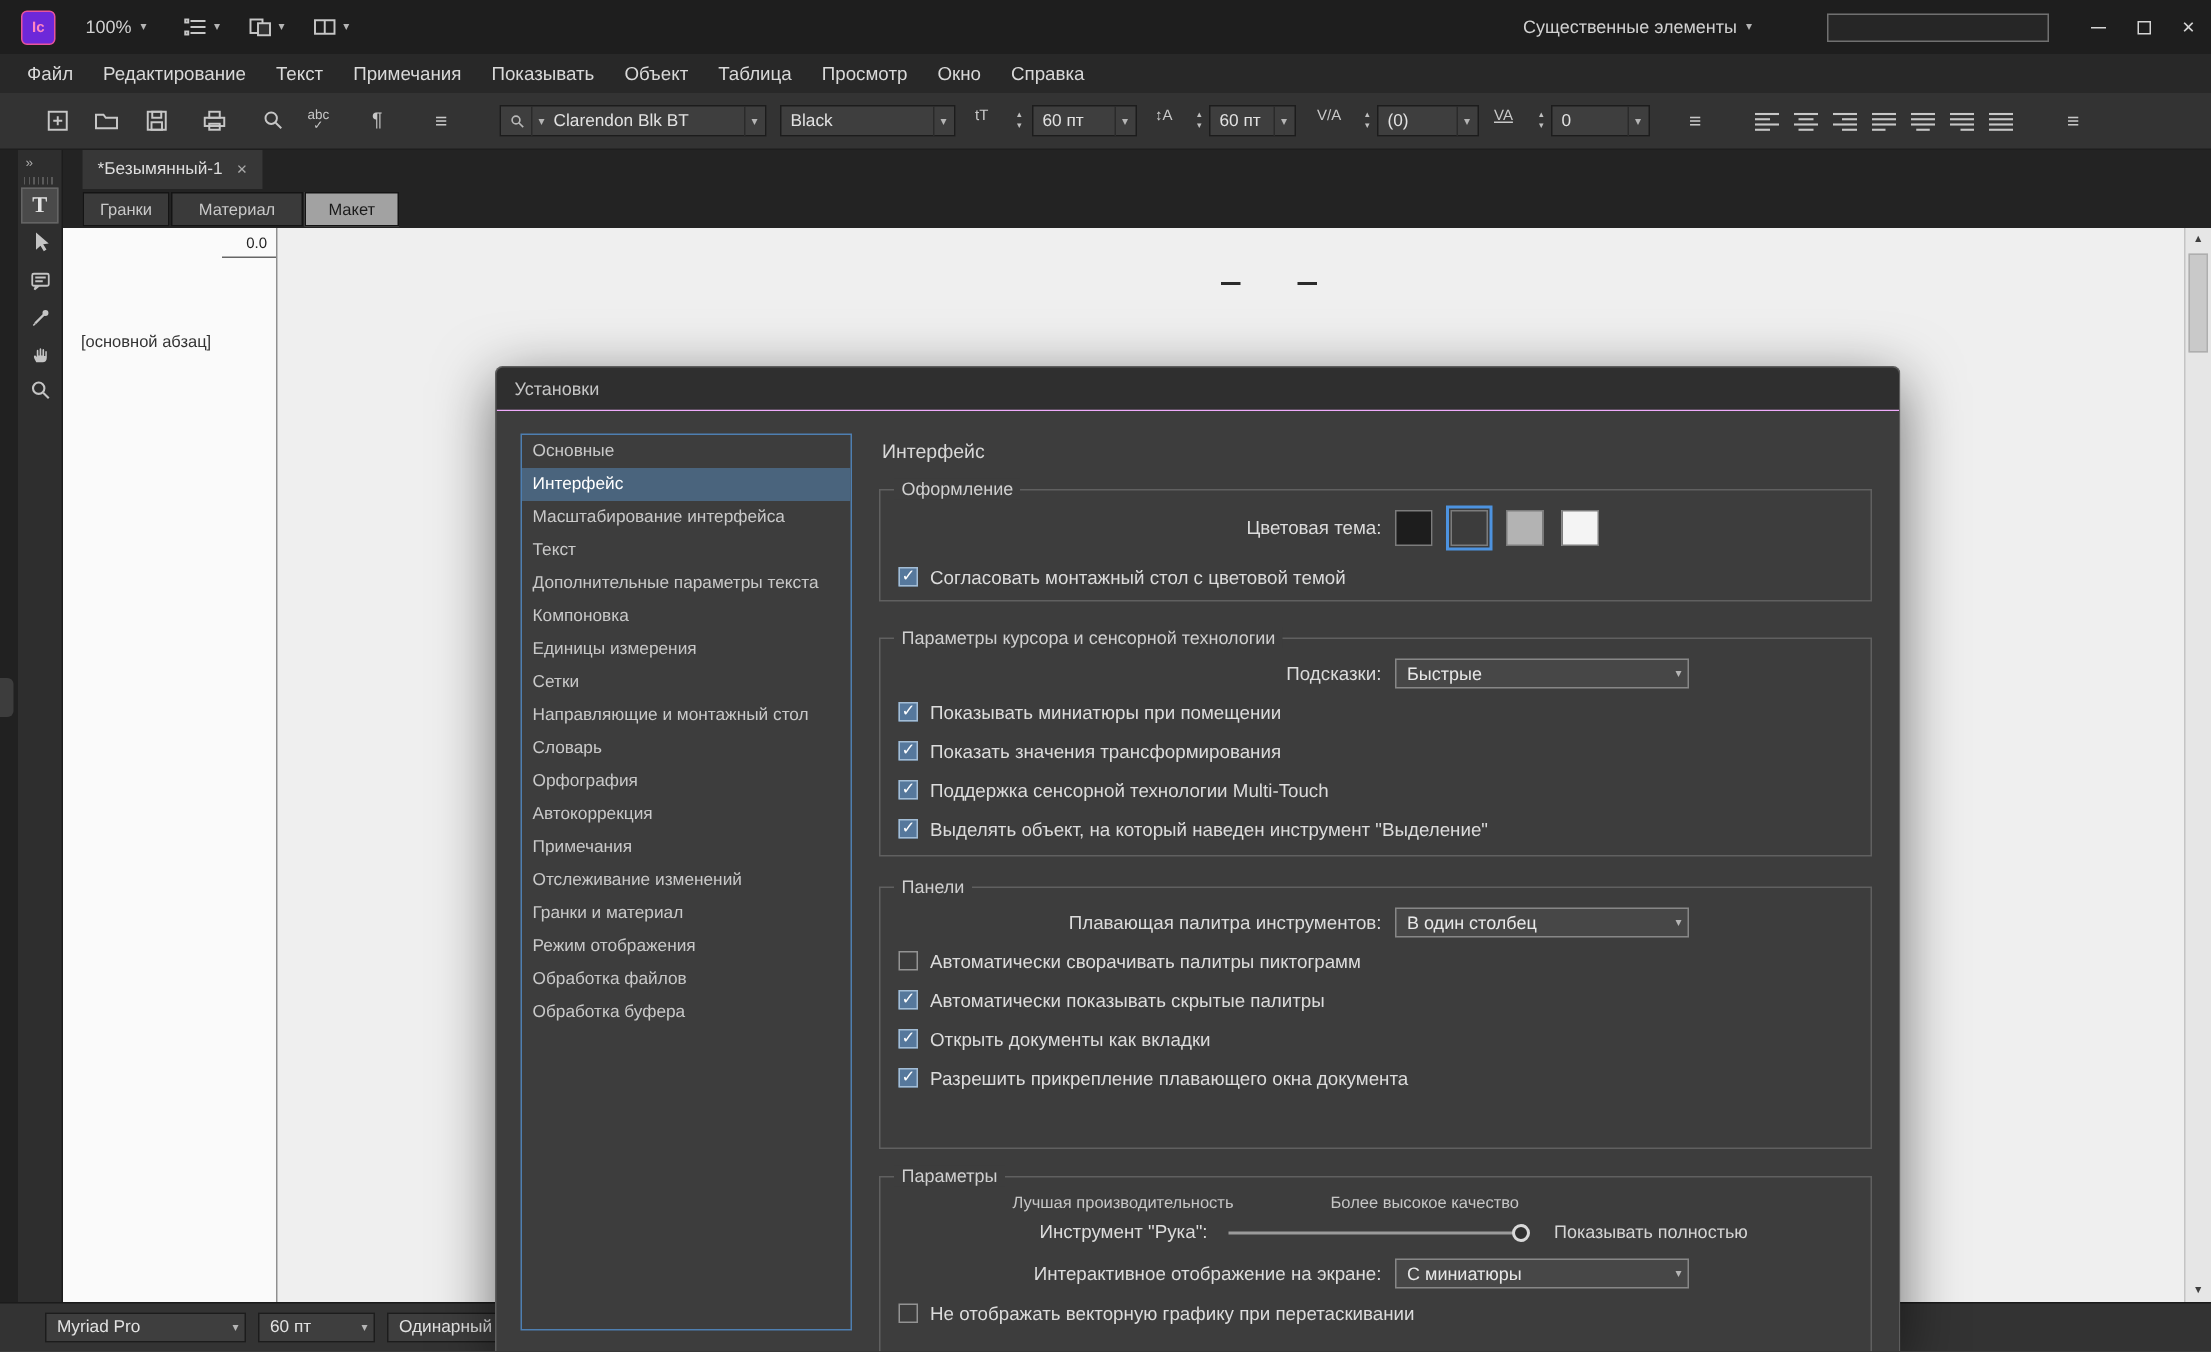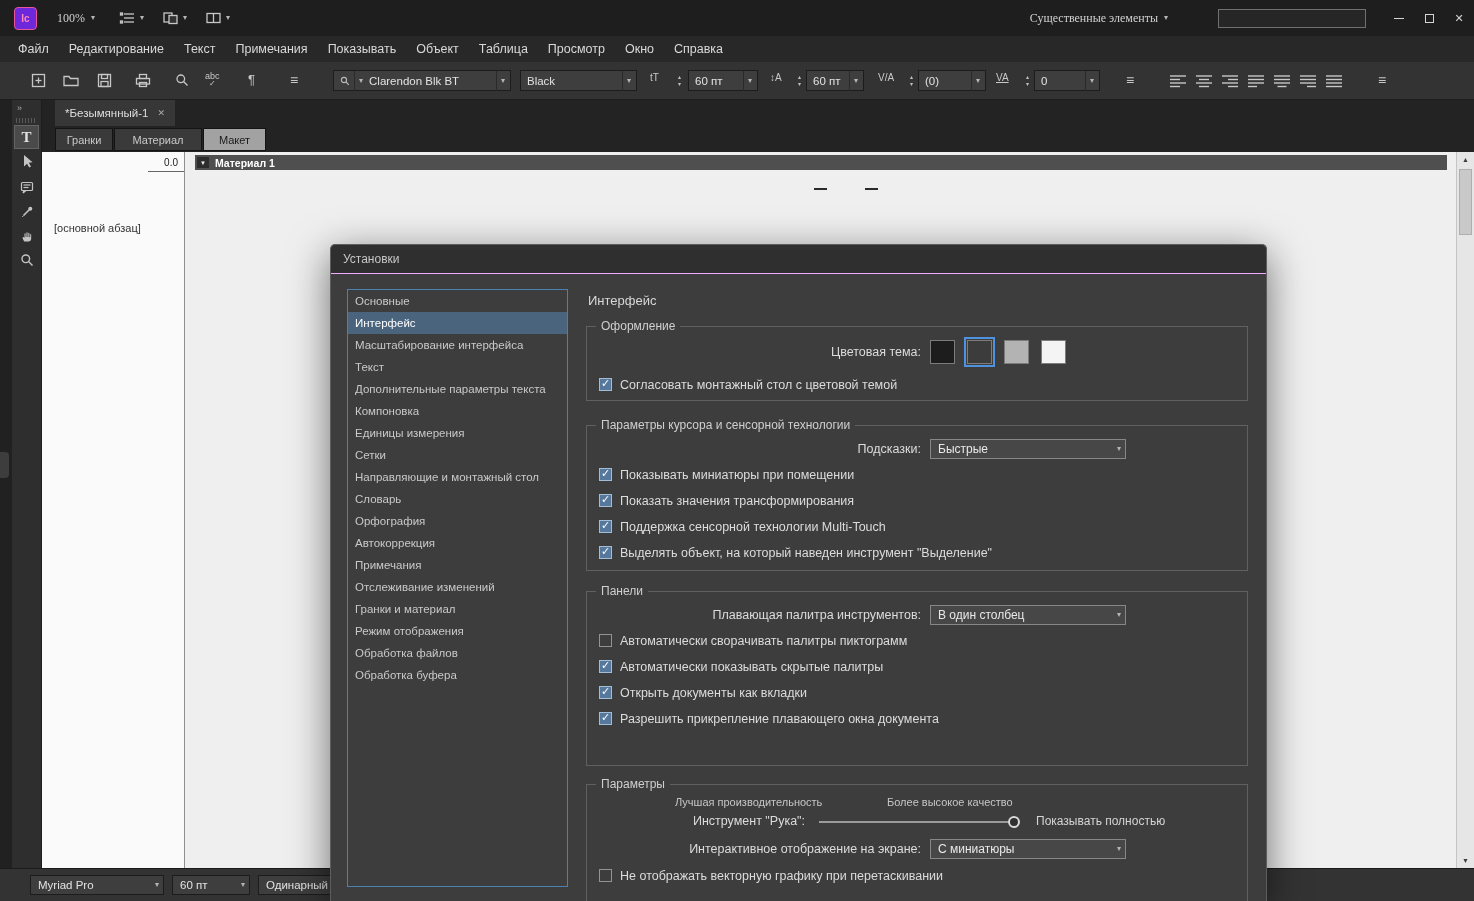--- a/index.html
+++ b/index.html
@@ -3,21 +3,21 @@
 <meta charset="utf-8">
 <style>
   html,body{margin:0;padding:0;background:#141414;}
   #screen{position:relative;width:1474px;height:901px;background:#2b2b2b;font-family:"Liberation Sans","DejaVu Sans",sans-serif;overflow:hidden;}
   .chev{font-size:8px;color:#b5b5b5;line-height:1;}
   svg{display:block;}
 
   
   .topbar{position:absolute;left:0;top:0;right:0;height:36px;background:#1e1e1e;display:flex;align-items:center;padding-left:14px;box-sizing:border-box;}
   .logo{width:21px;height:21px;border-radius:4px;background:#6d28d9;border:1px solid #e9549c;color:#ff86c2;font-size:10px;font-weight:bold;display:flex;align-items:center;justify-content:center;margin-right:20px;flex:none;}
-  .tb-ctrl{display:flex;align-items:center;gap:6px;color:#d2d2d2;font-size:12px;margin-right:24px;cursor:default;font-family:Liberation Serif, serif;}
+  .tb-ctrl{display:flex;align-items:center;gap:6px;color:#d2d2d2;font-size:12px;margin-right:24px;cursor:default;}
   .tb-iconbtn{display:flex;align-items:center;gap:4px;margin-right:18px;}
   .spacer{flex:1;}
   .search-box{width:138px;height:17px;background:#262626;border:1px solid #707070;margin:0 18px 0 26px;color:#ddd;font-size:11px;padding:0 4px;outline:none;}
   .win-btn{width:30px;height:36px;display:flex;align-items:center;justify-content:center;color:#d5d5d5;font-size:11px;}
   .min-glyph{width:10px;height:1px;background:#d5d5d5;}
   .max-glyph{width:9px;height:9px;border:1px solid #d5d5d5;box-sizing:border-box;}
 
   
   .menubar{position:absolute;left:0;top:36px;right:0;height:26px;background:#282828;display:flex;align-items:center;padding-left:8px;}
   .menu-item{padding:0 10px;font-size:12.5px;color:#d9d9d9;}
@@ -436,26 +436,20 @@
     <div class="vtab" style="left:72px;width:88px">Материал</div>
     <div class="vtab active" style="left:161px;width:63px">Макет</div>
   </div>
 
   <div class="docarea">
     <div class="style-col">
       <span class="ruler-num">0.0</span>
       <span class="ruler-line"></span>
       <span class="para-style">[основной абзац]</span>
     </div>
-    <div class="story-bar">
-      <span class="story-chip">
-          <span>▼</span>
-        </span>
-      <span class="story-title">Материал 1</span>
-    </div>
     <span class="dash" style="left:772px"></span>
     <span class="dash" style="left:823px"></span>
   </div>
 
   <div class="vscroll">
     <span class="vs-arrow" style="top:0">▲</span>
     <span class="vs-thumb"></span>
     <span class="vs-arrow" style="bottom:0">▼</span>
   </div>
 

